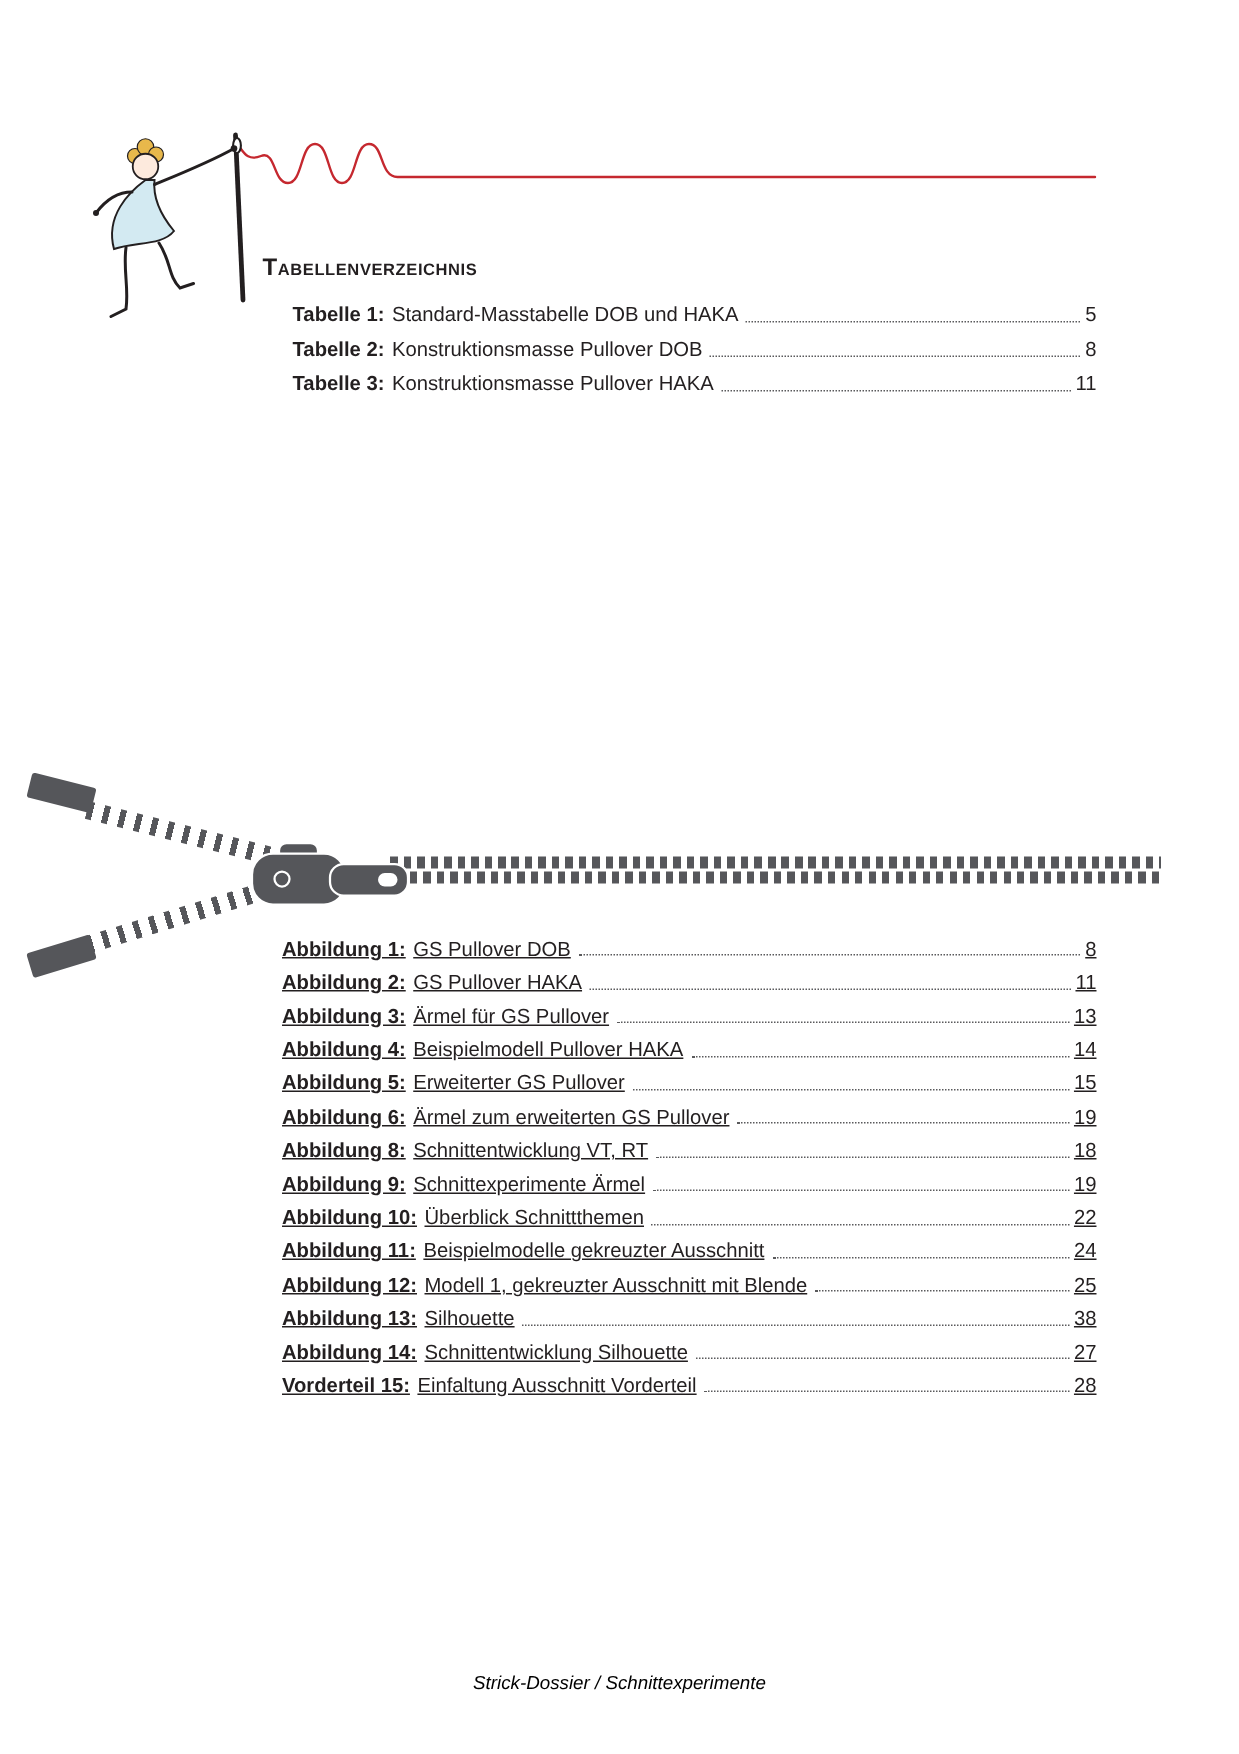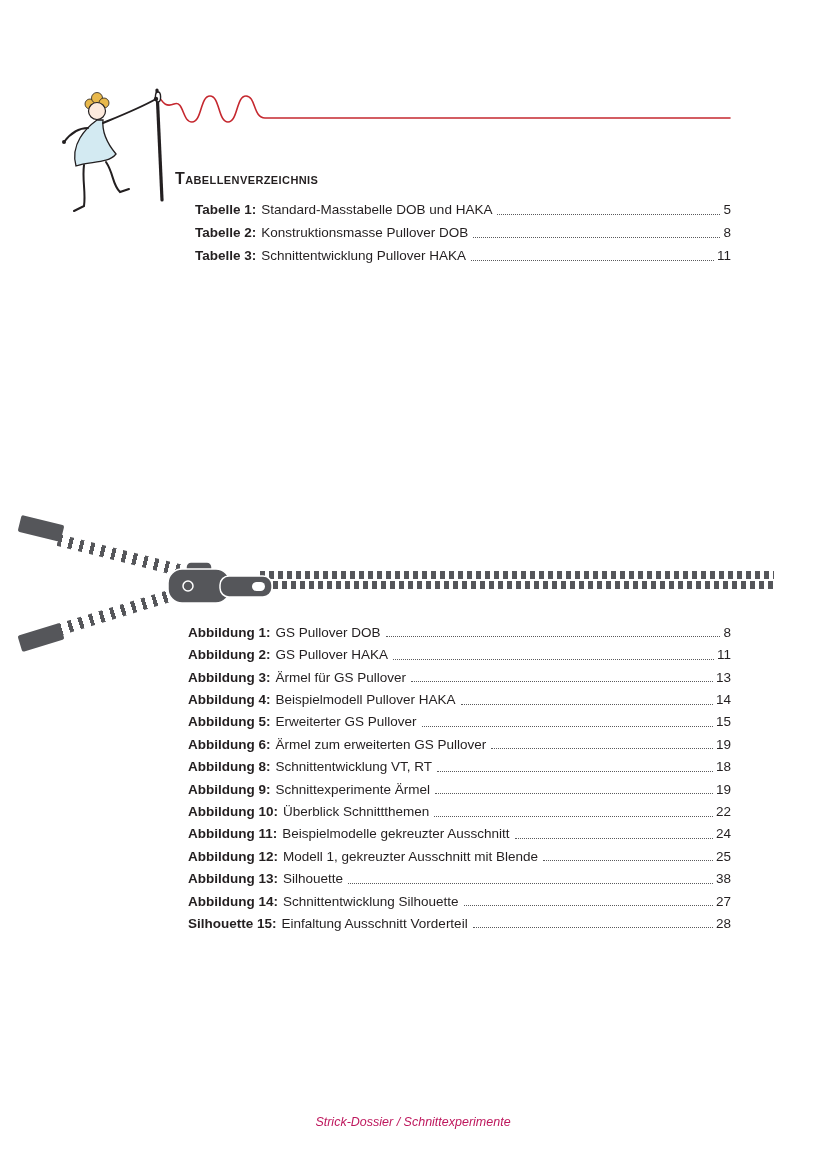--- a/index.html
+++ b/index.html
@@ -21,21 +21,21 @@
   .toc-heading {
     font-size:16px; font-weight:700; font-variant:small-caps;
     letter-spacing:.4px; color:#231f20; margin-bottom:7px;
   }
   .tables  .toc-list { padding-left:20px;text-align:center; }
   .figures .toc-list { padding-left:18px; }
   .toc-entry {
     display:flex; align-items:flex-end; height:23px;
     font-size:13.5px; line-height:1.15; cursor:pointer;
   }
-  .figures .toc-entry { height:22.4px; }
+  .figures .toc-entry { height:22.4px;text-decoration:underline; }
   .entry-label { font-weight:700; margin-right:5px; white-space:nowrap; }
   .entry-title { white-space:nowrap; }
   .leader {
     flex:1 1 auto; min-width:12px;
     border-bottom:1.6px dotted #5a5a5c;
     margin:0 3px 3px 5px;
   }
   .entry-page { white-space:nowrap; }
 
   
@@ -51,21 +51,21 @@
   .branch.top    { left:58px; top:22px;  width:132px; transform:rotate(14deg); }
   .branch.bottom { left:58px; top:112px; width:132px; transform:rotate(-17deg); }
   .tape-end { position:absolute; width:44px; height:17px; background:#55565a; border-radius:2px; }
   .tape-end.top    { left:19px; top:8px;   transform:rotate(14deg); }
   .tape-end.bottom { left:19px; top:117px; transform:rotate(-17deg); }
   .slider-svg { position:absolute; left:166px; top:44px; width:112px; height:62px; }
 
   
   .footer {
     position:absolute; left:0; top:1115px; width:100%;
-    text-align:center; font-size:12.5px; font-style:italic; color:#be185d;
+    text-align:center; font-size:12.5px; font-style:italic; color:#000000;
   }
 </style>
 </head>
 <body>
 
 <div class="page">
 
   <div class="header-art">
     <svg viewBox="0 0 700 170">
       <g>
@@ -103,21 +103,21 @@
           <span class="entry-page">5</span>
         </div>
         <div class="toc-entry">
           <span class="entry-label">Tabelle 2:</span>
           <span class="entry-title">Konstruktionsmasse Pullover DOB</span>
           <span class="leader"></span>
           <span class="entry-page">8</span>
         </div>
         <div class="toc-entry">
           <span class="entry-label">Tabelle 3:</span>
-          <span class="entry-title">Schnittentwicklung Pullover HAKA</span>
+          <span class="entry-title">Konstruktionsmasse Pullover HAKA</span>
           <span class="leader"></span>
           <span class="entry-page">11</span>
         </div>
     </div>
   </section>
 
   <div class="zipper-art">
     <div class="tape-end top"></div>
     <div class="tape-end bottom"></div>
     <div class="branch top"></div>
@@ -210,21 +210,21 @@
           <span class="leader"></span>
           <span class="entry-page">38</span>
         </div>
         <div class="toc-entry">
           <span class="entry-label">Abbildung 14:</span>
           <span class="entry-title">Schnittentwicklung Silhouette</span>
           <span class="leader"></span>
           <span class="entry-page">27</span>
         </div>
         <div class="toc-entry">
-          <span class="entry-label">Silhouette 15:</span>
+          <span class="entry-label">Vorderteil 15:</span>
           <span class="entry-title">Einfaltung Ausschnitt Vorderteil</span>
           <span class="leader"></span>
           <span class="entry-page">28</span>
         </div>
     </div>
   </section>
 
   <div class="footer">
     <span>Strick-Dossier / Schnittexperimente</span>
   </div>

